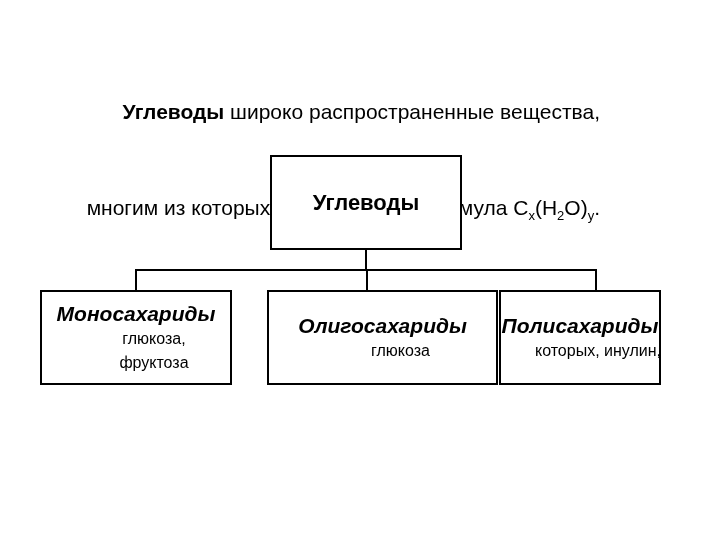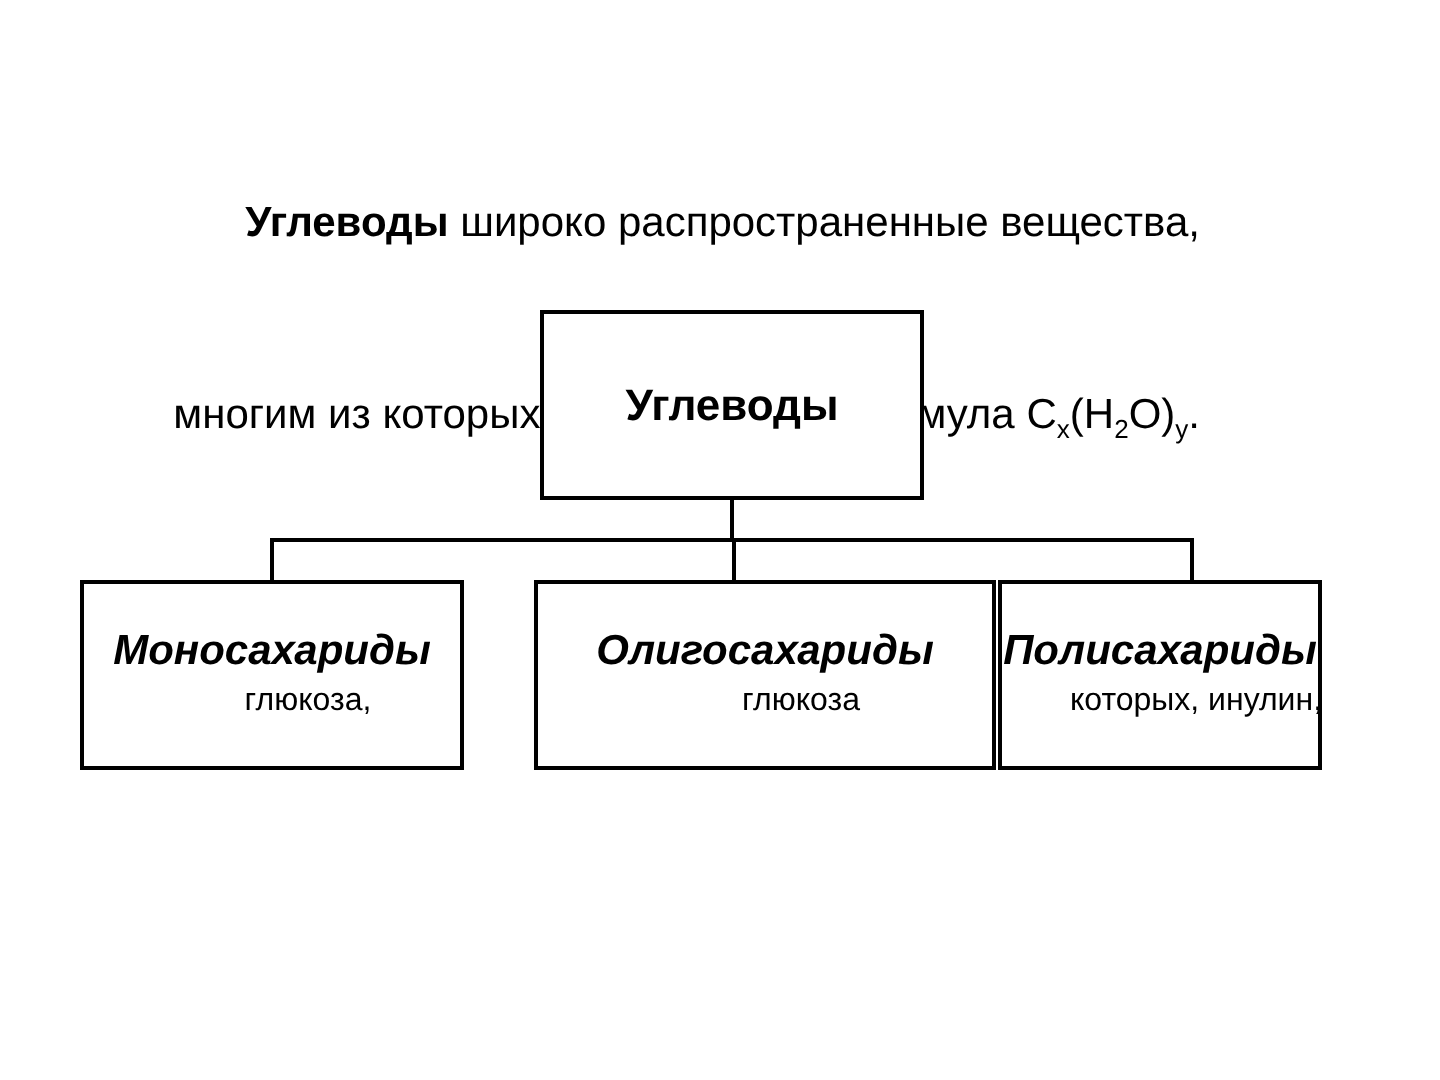--- a/index.html
+++ b/index.html
@@ -88,20 +88,21 @@
 
   <div class="line stem"></div>
   <div class="line rail"></div>
   <div class="line drop-left"></div>
   <div class="line drop-center"></div>
   <div class="line drop-right"></div>
 
   <div class="box child-box left">
     <div class="child-heading">Моносахариды</div>
     <div class="child-example">глюкоза,</div>
+    <div class="child-example">фруктоза</div>
   </div>
 
   <div class="box child-box middle">
     <div class="child-heading">Олигосахариды</div>
     <div class="child-example">глюкоза</div>
   </div>
 
   <div class="box child-box right">
     <div class="child-heading">Полисахариды</div>
     <div class="child-example">которых, инулин,</div>

